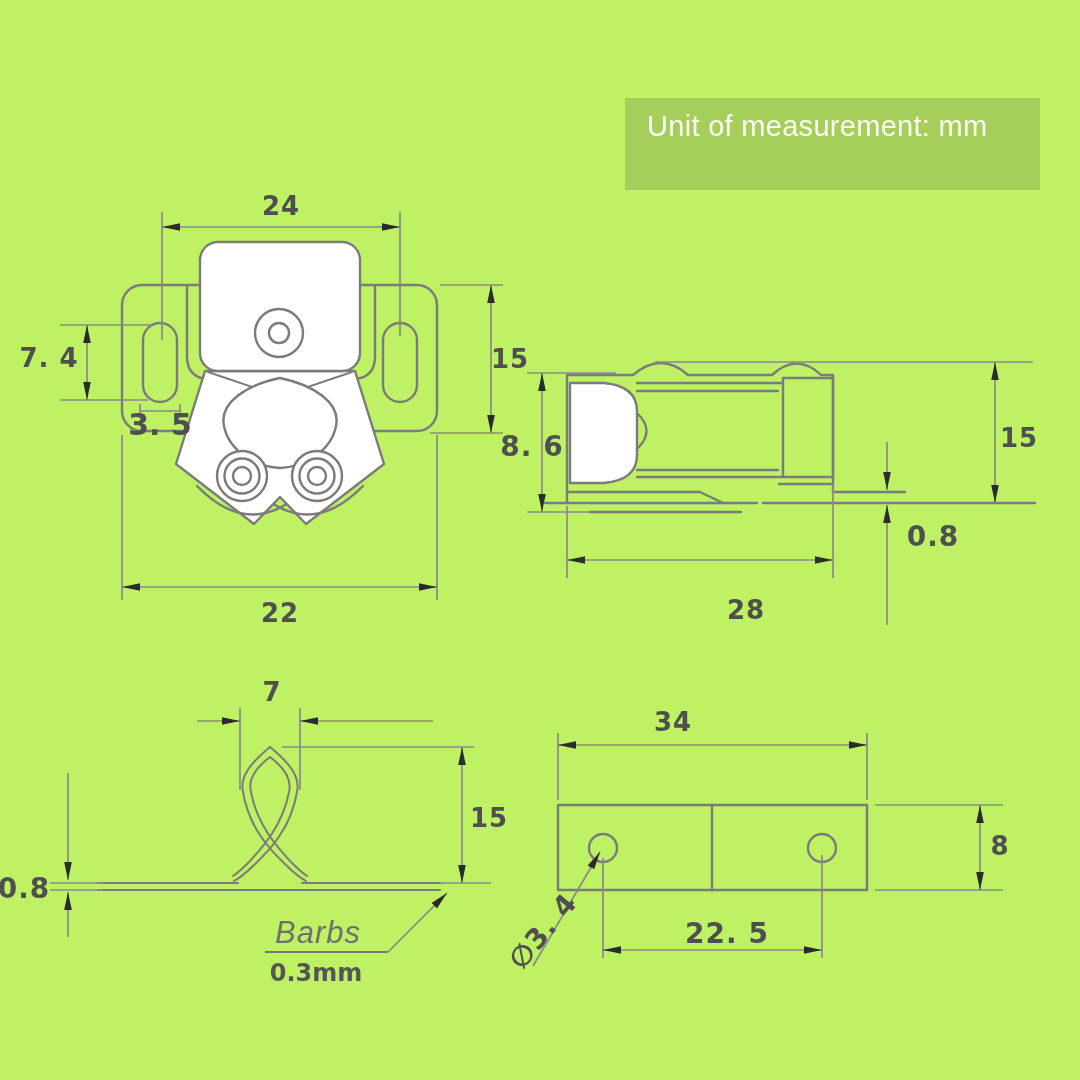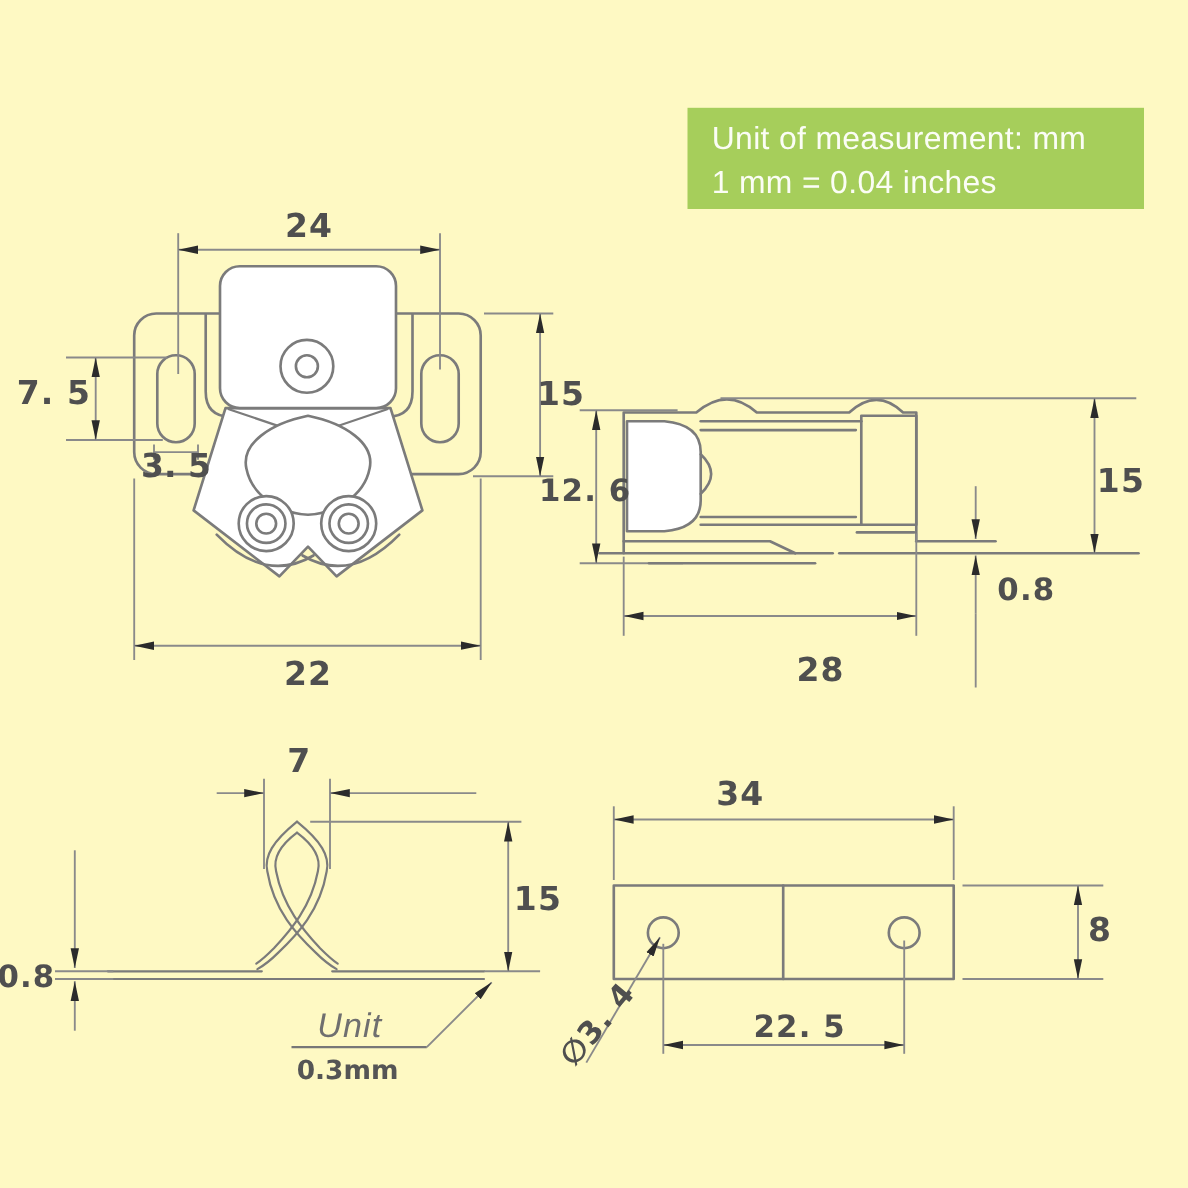--- a/index.html
+++ b/index.html
@@ -1,25 +1,25 @@
 <!DOCTYPE html>
 <html><head>
 <meta charset="utf-8">
 <style>
   html,body{margin:0;padding:0;}
   body{background:#ffffff;font-family:"Liberation Sans", sans-serif;}
-  .canvas{position:relative;width:1080px;height:1080px;background:#fef9c3;overflow:hidden;}
+  .canvas{position:relative;width:1080px;height:1080px;background:#bef264;overflow:hidden;}
   .drawing-svg{position:absolute;left:0;top:0;}
   .part{stroke:#7b7b7b;stroke-width:2.4;fill:none;stroke-linejoin:round;stroke-linecap:round;}
   .partf{stroke:#7b7b7b;stroke-width:2.4;fill:#ffffff;stroke-linejoin:round;stroke-linecap:round;}
   .thin{stroke:#7b7b7b;stroke-width:2;fill:none;stroke-linecap:round;}
   .dim{stroke:#8a8a8a;stroke-width:1.7;fill:none;}
   .under{stroke:#777777;stroke-width:2;fill:none;}
   .lbl{position:absolute;transform:translate(-50%,-50%);color:#4f4f4f;
-       font-family:"DejaVu Sans", sans-serif;font-weight:700;font-size:30px;
+       font-family:"DejaVu Sans", sans-serif;font-weight:700;font-size:26px;
        white-space:nowrap;letter-spacing:1px;}
   .lbl.small{font-size:30px;letter-spacing:0;}
   .lbl.mid{font-size:28px;}
   .lbl.rot{transform:translate(-50%,-50%) rotate(-50deg);}
   .lbl.barbs{font-weight:400;font-style:italic;color:#6f6f6f;font-size:31px;
              font-family:"Liberation Sans", sans-serif;letter-spacing:1px;}
   .lbl.val{font-size:24px;color:#555555;letter-spacing:0;}
   .banner{position:absolute;left:625px;top:98px;width:415px;height:92px;
           background:#a6ce5b;color:#fbfdf5;font-size:29px;line-height:40px;
           padding:8px 0 0 22px;box-sizing:border-box;font-weight:400;letter-spacing:.3px;}
@@ -179,38 +179,37 @@
       <line class="dim" x1="603" y1="858" x2="603" y2="958"></line>
       <line class="dim" x1="822" y1="855" x2="822" y2="958"></line>
       <line class="dim" x1="603" y1="950" x2="822" y2="950" marker-start="url(#ah)" marker-end="url(#ah)"></line>
 
       <line class="dim" x1="533" y1="966" x2="600" y2="852" marker-end="url(#ah)"></line>
     </g>
   </svg>
 
   <div class="banner">
     <div>Unit of measurement: mm</div>
-    <div>1 mm = 0.04 inches</div>
   </div>
 
   <div class="lbl" style="left:281px;top:206px;">24</div>
-  <div class="lbl" style="left:49px;top:358px;">7. 5</div>
+  <div class="lbl" style="left:49px;top:358px;">7. 4</div>
   <div class="lbl small" style="left:160px;top:424px;">3. 5</div>
   <div class="lbl" style="left:510px;top:359px;">15</div>
-  <div class="lbl mid" style="left:532px;top:446px;">12. 6</div>
+  <div class="lbl mid" style="left:532px;top:446px;">8. 6</div>
   <div class="lbl" style="left:280px;top:613px;">22</div>
 
   <div class="lbl" style="left:1019px;top:438px;">15</div>
   <div class="lbl mid" style="left:933px;top:536px;">0.8</div>
   <div class="lbl" style="left:703px;top:610px;margin-left:43px;">28</div>
 
   <div class="lbl" style="left:272px;top:692px;">7</div>
   <div class="lbl" style="left:489px;top:818px;">15</div>
   <div class="lbl mid" style="left:24px;top:888px;">0.8</div>
-  <div class="lbl barbs" style="left:318px;top:933px;">Unit</div>
+  <div class="lbl barbs" style="left:318px;top:933px;">Barbs</div>
   <div class="lbl val" style="left:316px;top:973px;">0.3mm</div>
 
   <div class="lbl" style="left:673px;top:722px;">34</div>
   <div class="lbl" style="left:1000px;top:846px;">8</div>
   <div class="lbl mid" style="left:727px;top:933px;">22. 5</div>
   <div class="lbl mid rot" style="left:543px;top:931px;">∅3. 4</div>
 
 </div>
 
 </body></html>

